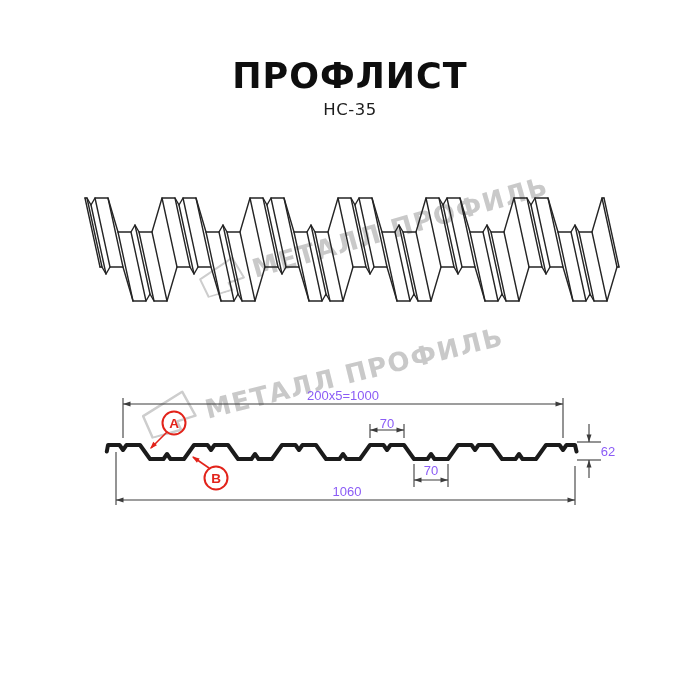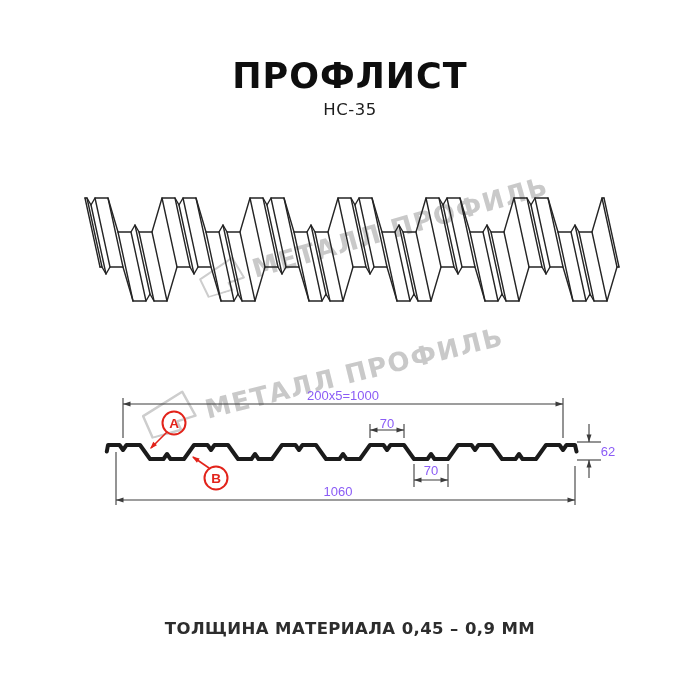--- a/index.html
+++ b/index.html
@@ -153,20 +153,19 @@
         <path d="M167,432 L151,448"></path>
         <path d="M209,468 L193,457"></path>
       </g>
       <polygon points="150,449 153.2866034464208,441.80985133769997 156.94337195451666,445.21984313801244" fill="#E2231A"></polygon>
       <polygon points="192,456.5 199.65162684712826,458.48811634274915 196.9284316720531,462.6814691824763" fill="#E2231A"></polygon>
     </svg>
 
   <div class="dim-label" style="left:343px;top:395px">200x5=1000</div>
   <div class="dim-label" style="left:387px;top:423px">70</div>
   <div class="dim-label" style="left:431px;top:470px">70</div>
-  <div class="dim-label" style="left:338px;top:491px">1060</div>
+  <div class="dim-label" style="left:347px;top:491px">1060</div>
   <div class="dim-label" style="left:608px;top:451px">62</div>
 
   <div class="callout" style="left:174px;top:423px">А</div>
   <div class="callout" style="left:216px;top:478px">В</div>
 
-  <div class="footer-note">ТОЛЩИНА МАТЕРИАЛА 0,45 – 0,9 ММ</div>
 </div>
 
 </body></html>

